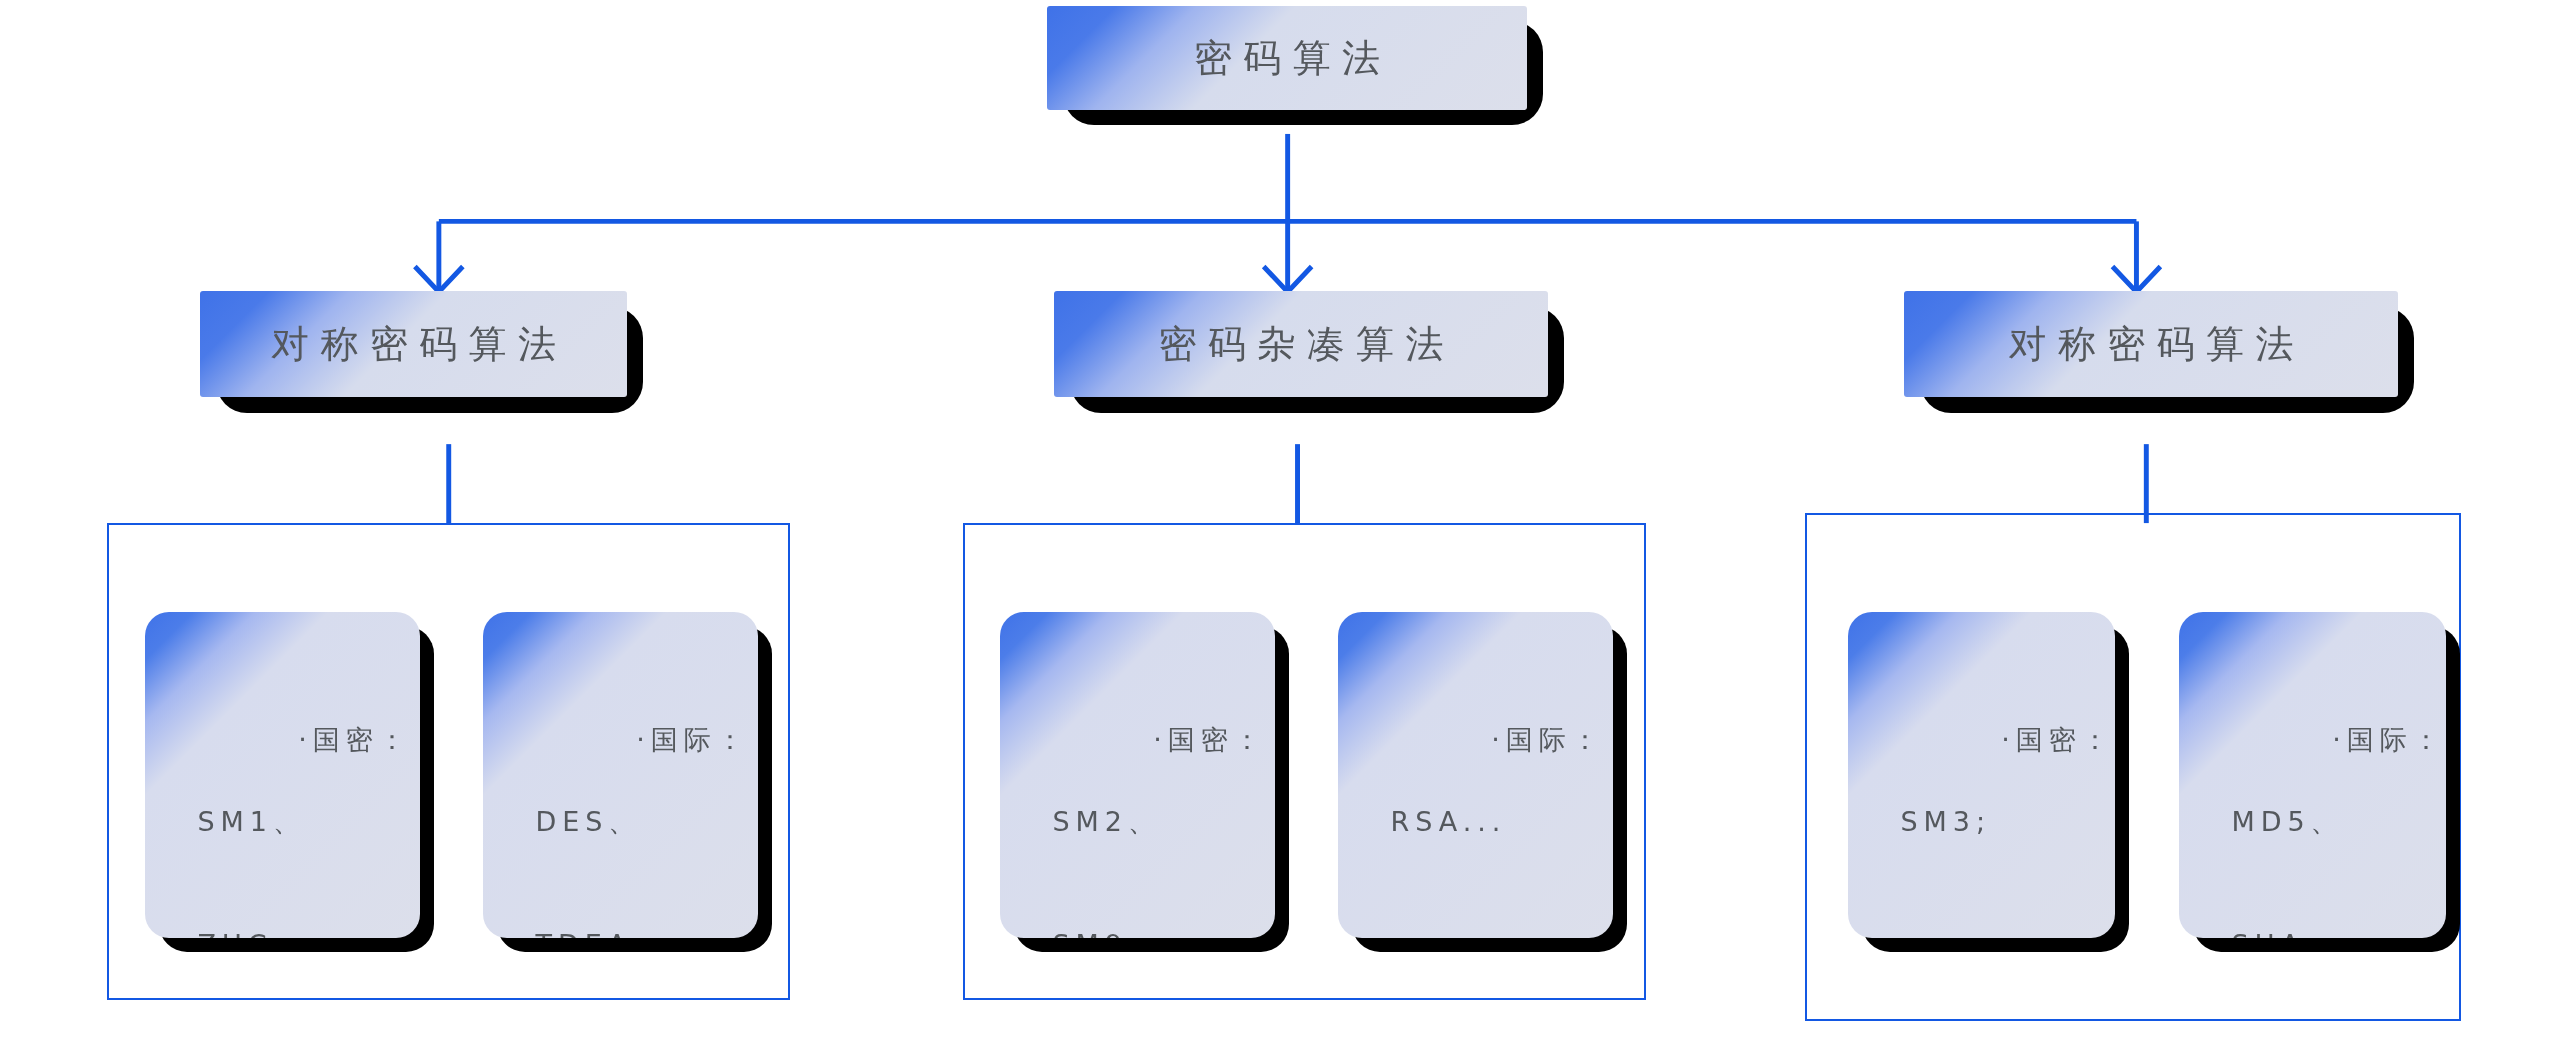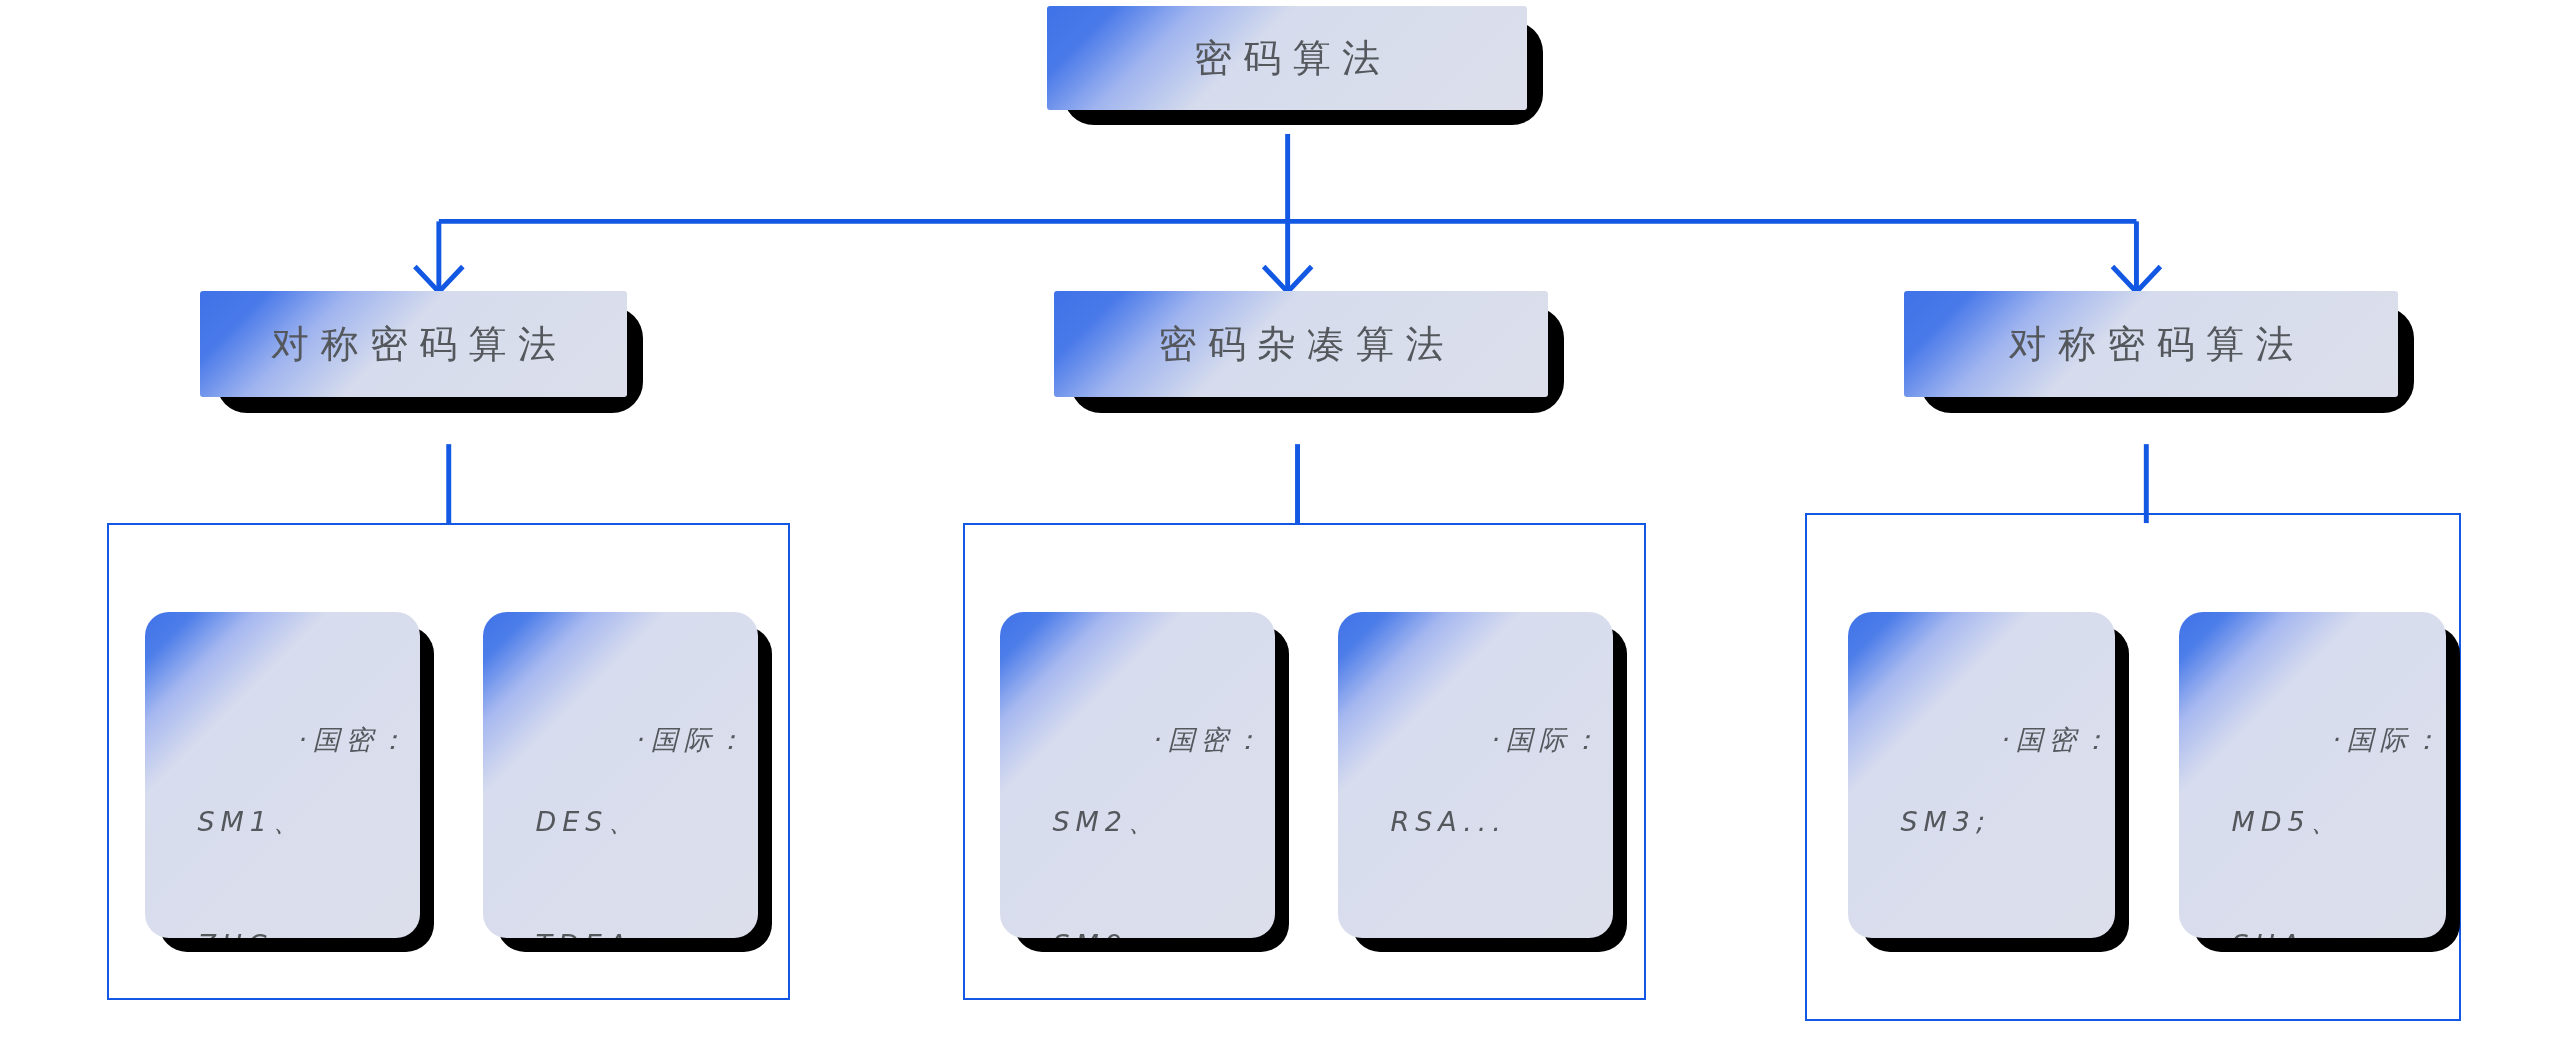--- a/index.html
+++ b/index.html
@@ -101,21 +101,20 @@
     border-radius: 24px;
     align-items: flex-start;
     justify-content: flex-start;
     background:
       linear-gradient(135deg,
         #3f72e8 0px,
         #4c7de9 34px,
         #a6b8f0 78px,
         #d7dcee 130px,
         #dcdfeb 100%);
-    font-style: italic;
   }
   .leaf .leaf-text {
     color: #54585d;
     font-size: 27px;
     line-height: 1.52;
     letter-spacing: 0.22em;
     white-space: pre;
     text-align: left;
     padding-left: 37px;
     padding-top: 0;

